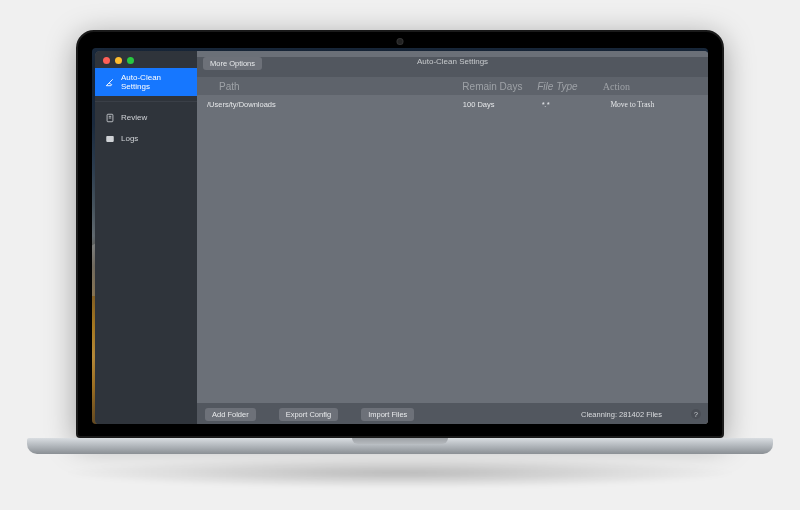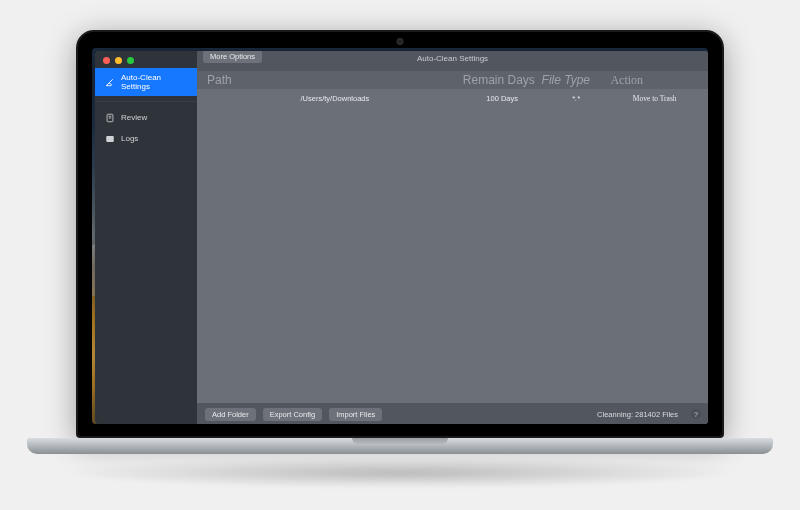--- a/index.html
+++ b/index.html
@@ -97,52 +97,52 @@
   .sidebar-item .icon { width: 11px; height: 11px; display:flex;align-items:center;justify-content:center; }
   .sidebar-item.selected { background: #1677ff; color: #fff; }
   .sidebar-divider { height: 1px; background: #3a3f47; margin: 5px 0; }
 
   
   .main {
     flex: 1; display: flex; flex-direction: column;
     background: #6b7078;
   }
   .topbar {
-    height: 20px; display: flex; align-items: flex-end;
-    background: #52575f; padding: 8px 6px;
+    height: 20px; display: flex; align-items: flex-start;
+    background: #52575f; padding: 0 6px; margin-top: 6px;
   }
   .btn {
     background: #6d7179; color: #e8eaec;
     border: none; border-radius: 3px;
     font-size: 7.5px; padding: 2px 7px;
     cursor: pointer;
   }
   .title-center { flex:1; text-align:center; color:#c7cacd; font-size:8px; }
 
   .table-head {
     display: flex; align-items: center;
     background: #5e636b; height: 18px;
-    padding: 0 10px;
-    color: #9ea2a7; font-size: 12px;
+    padding: 0 22px;
+    color: #9ea2a7; font-size: 10px;
   }
   .col-path { flex: 0 0 52%; }
   .col-days { flex: 0 0 16%; }
   .col-type { flex: 0 0 14%; font-style: italic; }
   .col-action { flex: 0 0 18%; font-family: Liberation Serif, serif; }
 
-  .table-body { flex:1; background: #6b7078; text-align: center; }
+  .table-body { flex:1; background: #6b7078; }
   .table-row {
     display: flex; align-items:center;
     padding: 5px 10px;
     color: #e6e8ea; font-size: 7.5px;
   }
 
   .bottombar {
     height: 22px; background: #52575f;
-    display: flex; align-items: center; gap: 7px;
+    display: flex; align-items: center; gap: 23px;
     padding: 0 8px;
   }
   .spacer { flex:1; }
   .status-text { color: #d9dbde; font-size: 7.5px; }
   .help-icon { width:10px;height:10px;border-radius:50%;background:#4a4e56;color:#cfd2d6;display:flex;align-items:center;justify-content:center;font-size:7px;margin-left:6px; }
 
   svg { display:block; }
 </style>
 </head>
 <body>

